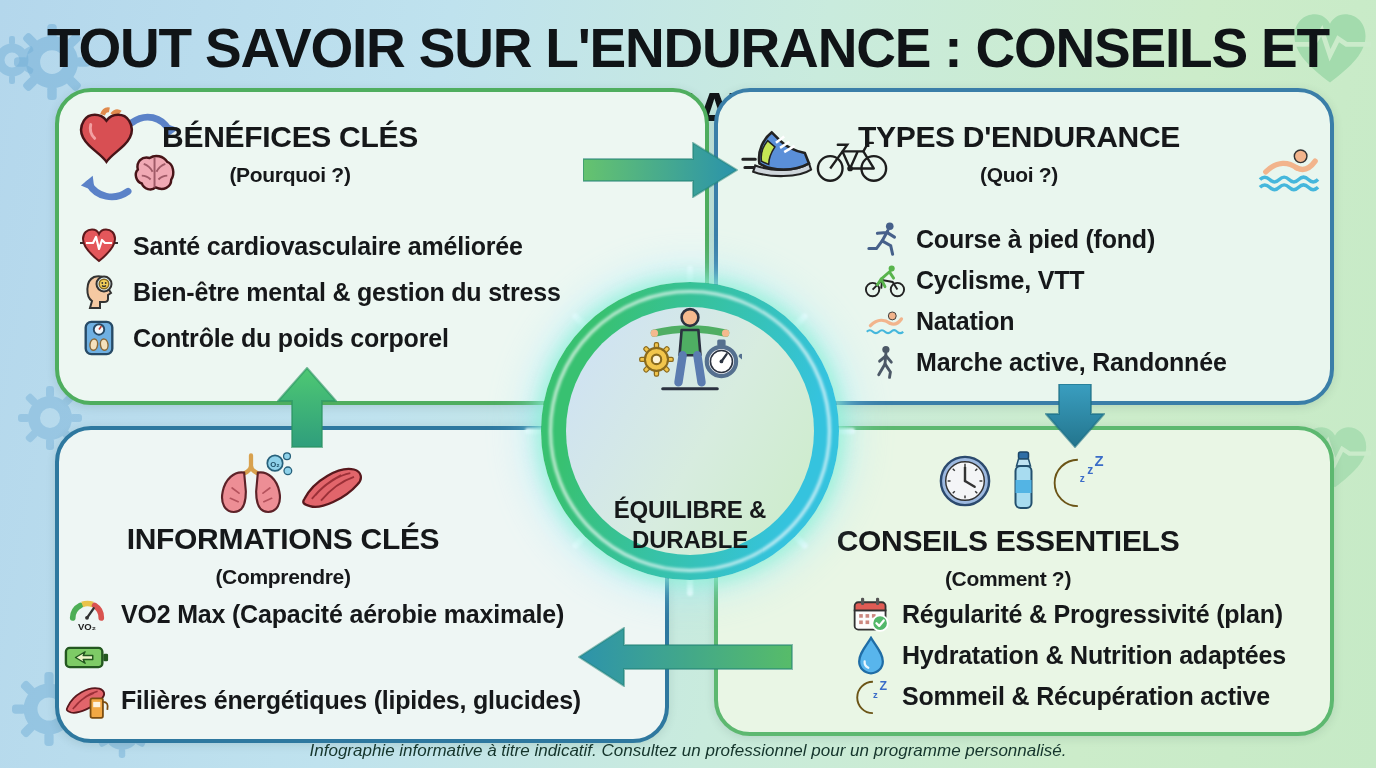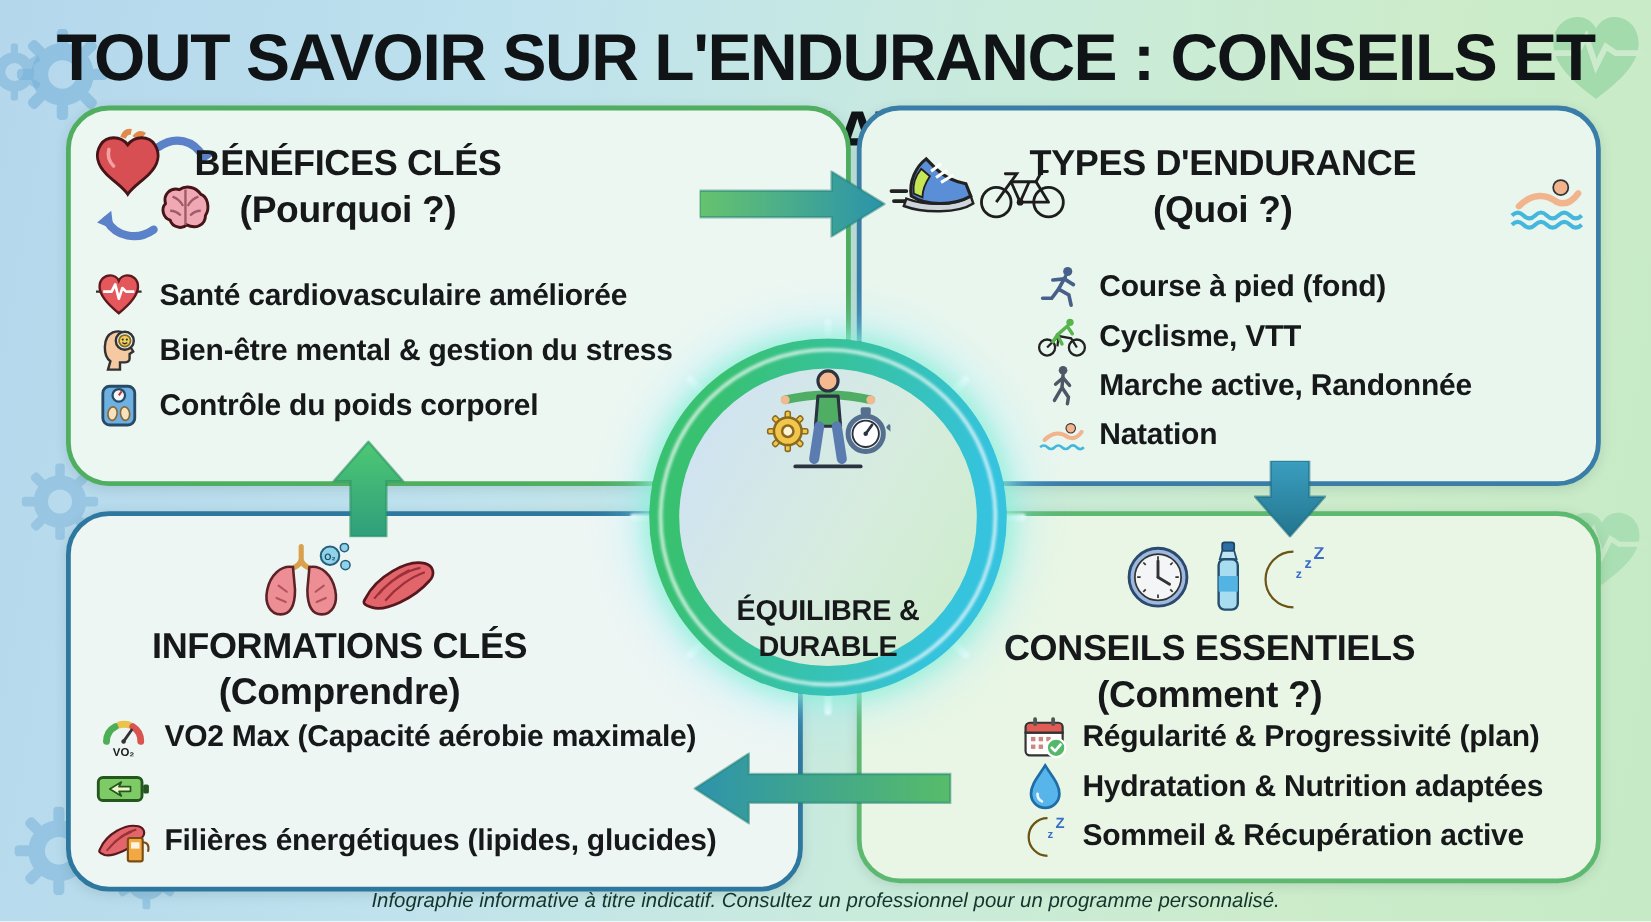--- a/index.html
+++ b/index.html
@@ -10,42 +10,42 @@
   .page-title{position:absolute;left:0;top:16px;width:100%;text-align:center;margin:0;
     font-size:55px;font-weight:700;letter-spacing:-1.2px;color:#101417;}
   .box{position:absolute;border-radius:36px;box-shadow:0 2px 10px rgba(40,80,70,.14);}
   .box-tl{left:55px;top:88px;width:606px;height:309px;border:4px solid #4fae5f;background:#edf7f2;padding-left:40px;}
   .box-tr{left:714px;top:88px;width:612px;height:309px;border:4px solid #3a7ea8;background:#e9f6ee;}
   .box-bl{left:55px;top:426px;width:606px;height:309px;border:4px solid #2e789f;background:#eef6f4;}
   .box-br{left:714px;top:426px;width:612px;height:302px;border:4px solid #5db870;background:#e9f6e5;}
   .hicon{position:absolute;}
   .htext{position:absolute;text-align:center;}
   .box-title{font-size:30px;line-height:38px;font-weight:700;letter-spacing:-0.3px;}
-  .box-subtitle{font-size:31px;line-height:37px;font-weight:700;letter-spacing:-0.3px;}
+  .box-subtitle{font-size:21px;line-height:37px;font-weight:700;letter-spacing:-0.3px;}
   .tl-hicon{left:18px;top:12px;}
   .tl-htext{left:60px;top:26px;width:342px;}
   .tr-shoe{left:22px;top:28px;}
   .tr-bike{left:98px;top:42px;}
   .tr-htext{left:136px;top:26px;width:330px;}
   .tr-swim{right:10px;top:46px;}
   .bl-lungs{left:148px;top:22px;}
   .bl-muscle{left:240px;top:28px;}
   .bl-htext{left:24px;top:90px;width:400px;}
   .br-clock{left:220px;top:24px;}
   .br-bottle{left:292px;top:20px;}
   .br-moon{left:328px;top:26px;}
   .br-htext{left:90px;top:92px;width:400px;}
   .list{position:absolute;display:flex;flex-direction:column;margin:0;padding:0;list-style:none;}
   .row{display:flex;align-items:center;}
   .ic{width:48px;flex:0 0 auto;display:flex;align-items:center;justify-content:center;}
   .narrow .ic{width:42px;}
   .txt{font-size:25px;font-weight:700;letter-spacing:-0.2px;margin-left:10px;white-space:nowrap;}
   .tl-list{left:16px;top:131px;} .tl-list .row{height:46px;}
   .tr-list{left:146px;top:127px;} .tr-list .row{height:41px;}
-  .bl-list{left:20px;top:163px;} .bl-list .row{height:43px;}
+  .bl-list{left:4px;top:163px;} .bl-list .row{height:43px;}
   .br-list{left:132px;top:164px;} .br-list .row{height:41px;}
   .arrow{position:absolute;z-index:2;}
   .ray{position:absolute;left:687px;top:266px;width:6px;height:330px;z-index:3;border-radius:3px;
     background:linear-gradient(180deg,rgba(255,255,255,.95) 0%,rgba(255,255,255,0) 26%,rgba(255,255,255,0) 74%,rgba(255,255,255,.95) 100%);
     filter:blur(1px);}
   .ring{position:absolute;left:541px;top:282px;width:298px;height:298px;border-radius:50%;z-index:3;
     background:linear-gradient(105deg,#38c171 18%,#35c3de 82%);
     box-shadow:0 0 18px 4px rgba(134,240,205,.75),0 0 38px 14px rgba(150,235,255,.45);}
   .ring::after{content:'';position:absolute;inset:8px;border-radius:50%;
     border:3px solid rgba(255,255,255,.75);filter:blur(1.5px);}
@@ -241,41 +241,41 @@
                 <path d="M27 8 L18 16"></path>
                 <path d="M27 9 L31 15"></path>
                 <path d="M18 16 L22 24 M18 16 L14 22"></path>
               </g>
             </svg>
           </span>
         <span class="txt">Cyclisme, VTT</span>
       </li>
       <li class="row">
         <span class="ic">
+            <svg width="40" height="34" viewBox="0 0 64 56">
+              <circle cx="44" cy="18" r="6.5" fill="#f2b48c" stroke="#333" stroke-width="1.5"></circle>
+              <path d="M8 34 C20 22 32 24 40 30" stroke="#f2b48c" stroke-width="5.5" fill="none" stroke-linecap="round"></path>
+              <path d="M40 30 C48 34 54 30 59 23" stroke="#f2b48c" stroke-width="5.5" fill="none" stroke-linecap="round"></path>
+              <path d="M2 44 q5 -5 10 0 t10 0 t10 0 t10 0 t10 0 t10 0" stroke="#45b7dc" stroke-width="3.5" fill="none"></path>
+            </svg>
+          </span>
+        <span class="txt">Natation</span>
+      </li>
+      <li class="row">
+        <span class="ic">
             <svg width="36" height="38" viewBox="0 0 40 40">
               <circle cx="21" cy="5" r="4" fill="#4c5866"></circle>
               <g stroke="#4c5866" stroke-width="3.2" stroke-linecap="round" fill="none">
                 <path d="M21 9 L20 21"></path>
                 <path d="M21 12 L14 18 M21 12 L27 19"></path>
                 <path d="M20 21 L13 33 M20 21 L26 30 L25 36"></path>
               </g>
             </svg>
           </span>
         <span class="txt">Marche active, Randonnée</span>
-      </li>
-      <li class="row">
-        <span class="ic">
-            <svg width="40" height="34" viewBox="0 0 64 56">
-              <circle cx="44" cy="18" r="6.5" fill="#f2b48c" stroke="#333" stroke-width="1.5"></circle>
-              <path d="M8 34 C20 22 32 24 40 30" stroke="#f2b48c" stroke-width="5.5" fill="none" stroke-linecap="round"></path>
-              <path d="M40 30 C48 34 54 30 59 23" stroke="#f2b48c" stroke-width="5.5" fill="none" stroke-linecap="round"></path>
-              <path d="M2 44 q5 -5 10 0 t10 0 t10 0 t10 0 t10 0 t10 0" stroke="#45b7dc" stroke-width="3.5" fill="none"></path>
-            </svg>
-          </span>
-        <span class="txt">Natation</span>
       </li>
     </ul>
   </section>
 
   <section class="box box-bl">
     <svg class="hicon bl-lungs" width="88" height="72" viewBox="0 0 100 84">
       <path d="M50 4 v12 M50 16 C50 22 44 24 40 26 M50 16 C50 22 56 24 60 26" stroke="#d8a14e" stroke-width="5" fill="none" stroke-linecap="round"></path>
       <path d="M42 24 C30 22 20 32 17 46 C14 60 20 70 30 70 C40 70 44 60 44 46 Z" fill="#ed8e95" stroke="#5d2228" stroke-width="2.5"></path>
       <path d="M58 24 C70 22 80 32 83 46 C86 60 80 70 70 70 C60 70 56 60 56 46 Z" fill="#ed8e95" stroke="#5d2228" stroke-width="2.5"></path>
       <path d="M28 42 l8 6 M26 54 l9 4 M72 42 l-8 6 M74 54 l-9 4" stroke="#b4525c" stroke-width="2" fill="none" stroke-linecap="round"></path>

